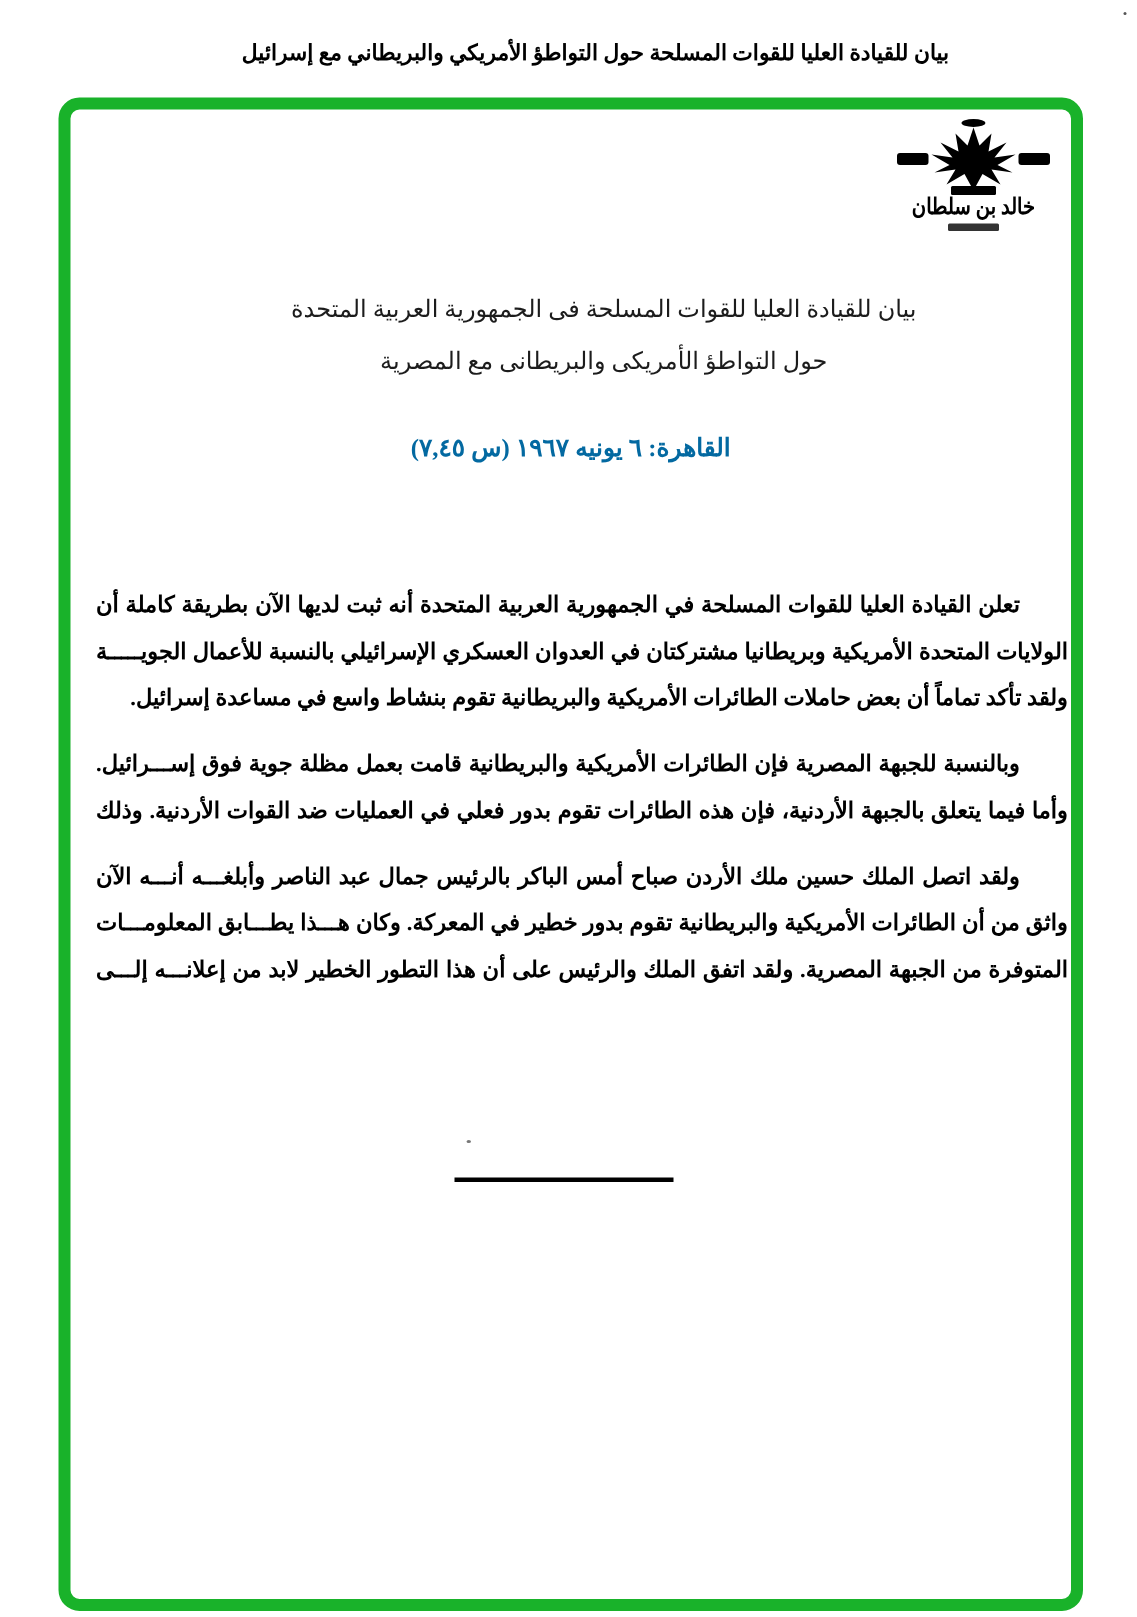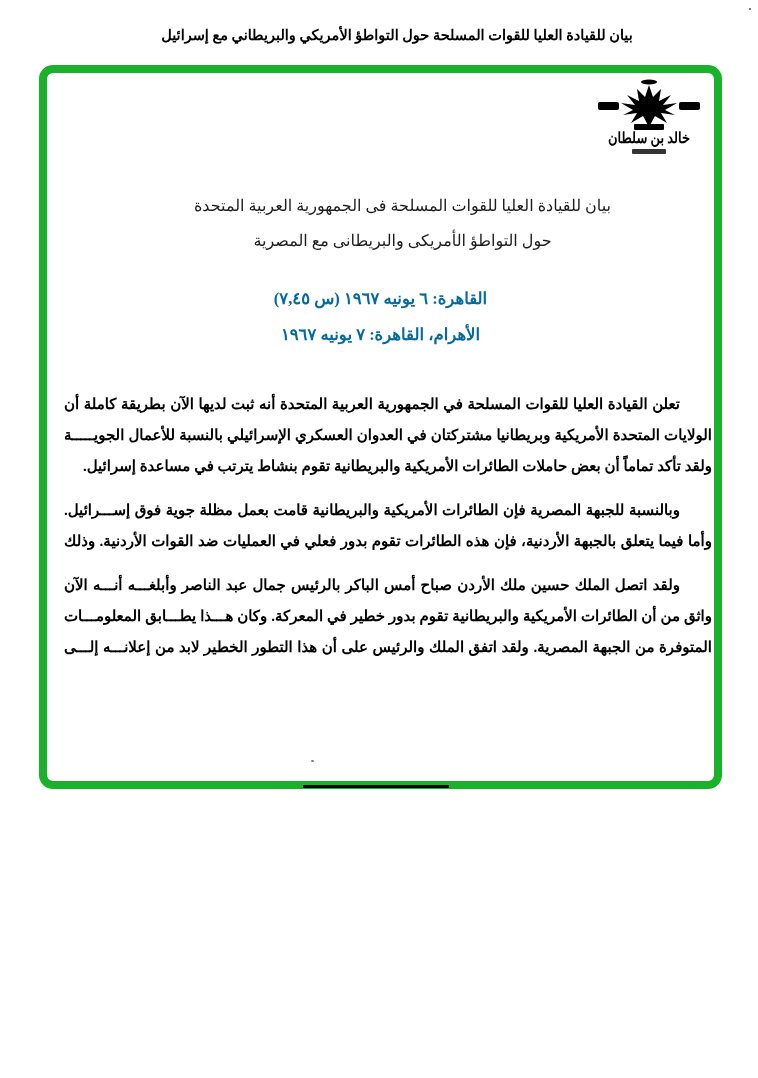--- a/index.html
+++ b/index.html
@@ -16,21 +16,21 @@
   .page-title{
     position:absolute;top:27px;left:0;right:0;
     text-align:center;
     font-size:14.5px;font-weight:bold;
     direction:rtl;
     color:#000;
   }
   
   .frame{
     position:absolute;left:39px;top:65px;
-    width:683px;height:724px;
+    width:683px;height:1009px;
     box-sizing:border-box;
     border:8px solid #19b22a;
     border-radius:14px;
     background:transparent;
   }
   
   .stamp{
     position:absolute;top:5px;right:12px;
     width:106px;
     text-align:center;
@@ -114,27 +114,26 @@
         <rect x="38" y="46" width="30" height="6" rx="1" fill="#000"></rect>
       </svg>
       <div class="stamp-name">خالد بن سلطان</div>
       <div class="stamp-sub"></div>
     </div>
 
     <div class="doc-heading l1">بيان للقيادة العليا للقوات المسلحة فى الجمهورية العربية المتحدة</div>
     <div class="doc-heading l2">حول التواطؤ الأمريكى والبريطانى مع المصرية</div>
 
     <div class="doc-date d1">القاهرة: ٦ يونيه ١٩٦٧ (س ٧,٤٥)</div>
-    <div class="doc-date d2">الأهرام، القاهرة: ٧ يونيه ١٩٦٧</div>
 
     <div class="body">
       <p class="para">
         <span class="bl first">تعلن القيادة العليا للقوات المسلحة في الجمهورية العربية المتحدة أنه ثبت لديها الآن بطريقة كاملة أن</span>
         <span class="bl">الولايات المتحدة الأمريكية وبريطانيا مشتركتان في العدوان العسكري الإسرائيلي بالنسبة للأعمال الجويـــــة</span>
-        <span class="bl last">ولقد تأكد تماماً أن بعض حاملات الطائرات الأمريكية والبريطانية تقوم بنشاط يترتب في مساعدة إسرائيل.</span>
+        <span class="bl last">ولقد تأكد تماماً أن بعض حاملات الطائرات الأمريكية والبريطانية تقوم بنشاط واسع في مساعدة إسرائيل.</span>
       </p>
       <p class="para">
         <span class="bl first">وبالنسبة للجبهة المصرية فإن الطائرات الأمريكية والبريطانية قامت بعمل مظلة جوية فوق إســـرائيل.</span>
         <span class="bl">وأما فيما يتعلق بالجبهة الأردنية، فإن هذه الطائرات تقوم بدور فعلي في العمليات ضد القوات الأردنية. وذلك</span>
       </p>
       <p class="para">
         <span class="bl first">ولقد اتصل الملك حسين ملك الأردن صباح أمس الباكر بالرئيس جمال عبد الناصر وأبلغـــه أنـــه الآن</span>
         <span class="bl">واثق من أن الطائرات الأمريكية والبريطانية تقوم بدور خطير في المعركة. وكان هـــذا يطـــابق المعلومـــات</span>
         <span class="bl">المتوفرة من الجبهة المصرية. ولقد اتفق الملك والرئيس على أن هذا التطور الخطير لابد من إعلانـــه إلـــى</span>
       </p>

